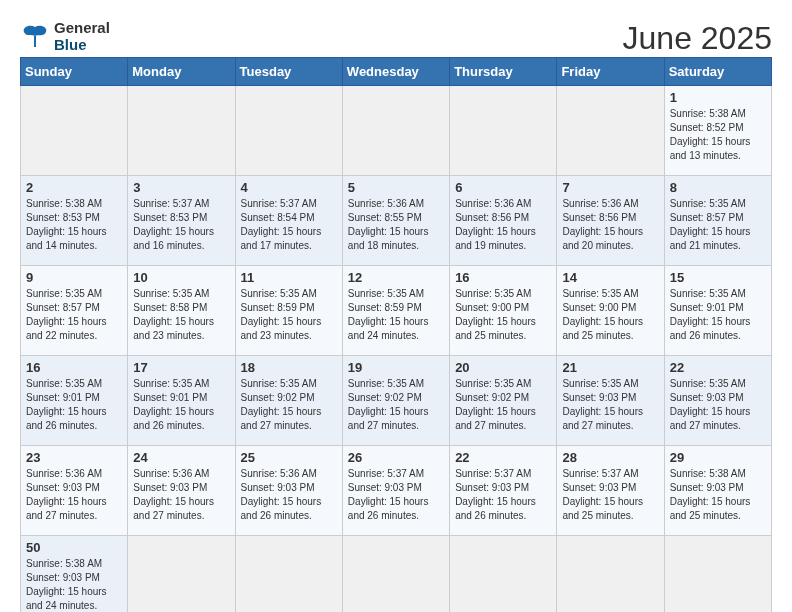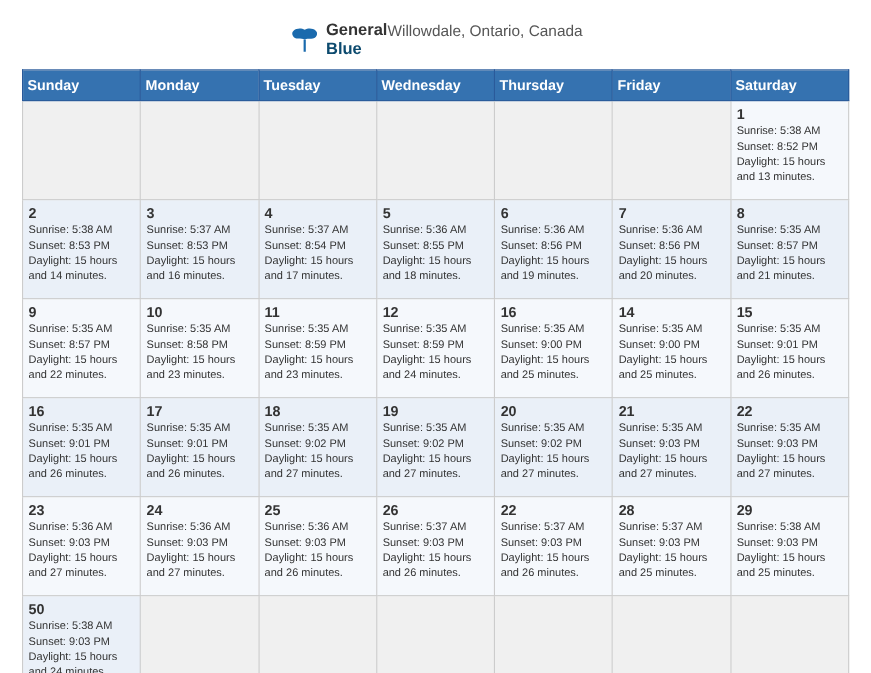--- a/index.html
+++ b/index.html
@@ -5,23 +5,22 @@
     * { box-sizing: border-box; margin: 0; padding: 0; }
     body {
       font-family: Arial, sans-serif;
       background: #fff;
       width: 792px;
       min-height: 612px;
       padding: 20px;
     }
     .header {
       display: flex;
-      justify-content: center;
+      justify-content: space-between;
       align-items: flex-start;
-      margin-bottom: 10px;
     }
     .logo {
       display: flex;
       align-items: center;
       gap: 4px;
     }
     .title-block {
       text-align: right;
     }
     .calendar-title {
@@ -88,21 +87,21 @@
         <path d="M15 14 L15 25" stroke="#1a6aad" stroke-width="2"></path>
       </svg>
       <div style="line-height:1.1">
         <div style="font-size:15px;font-weight:bold;color:#333">General</div>
         <div style="font-size:15px;font-weight:bold;color:#0c4a6e">Blue</div>
       </div>
     </div>
   </div>
 </div>
   <div class="title-block">
-    <div class="subtitle">Willowdale, Ontario, Canada</div>
+    <div class="calendar-title">June 2025</div>
   </div>
 </div>
 
 <table>
   <thead>
     <tr>
     <th>Sunday</th>
         <th>Monday</th>
         <th>Tuesday</th>
         <th>Wednesday</th>

